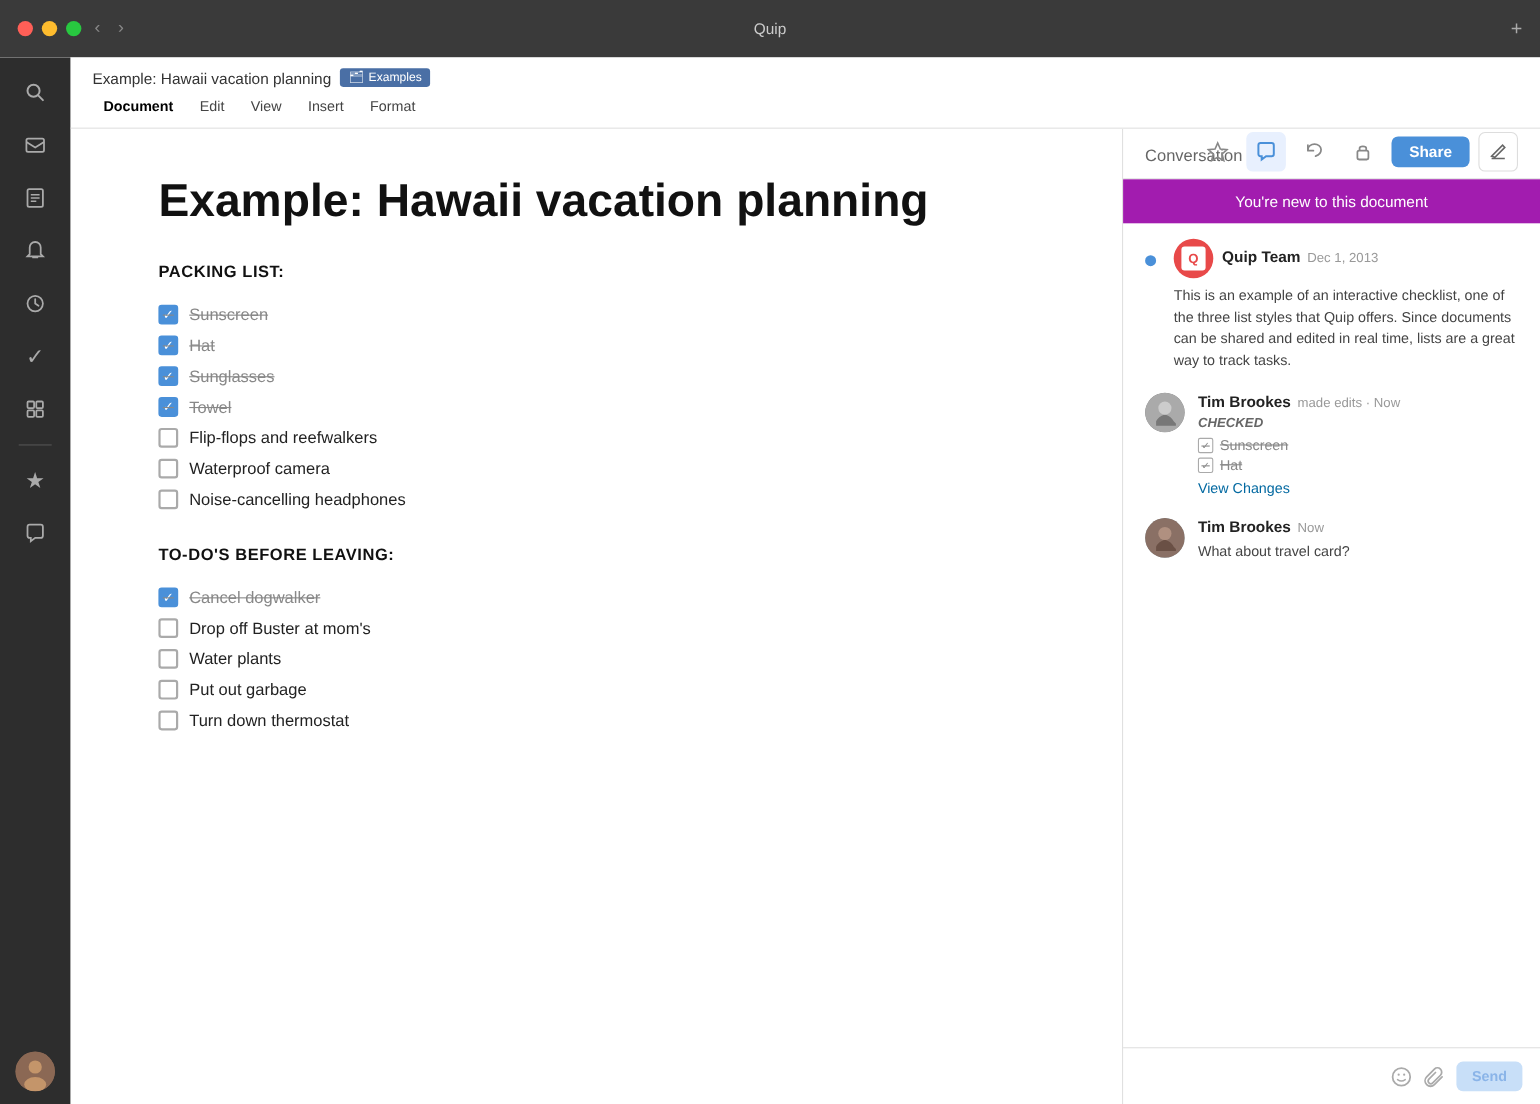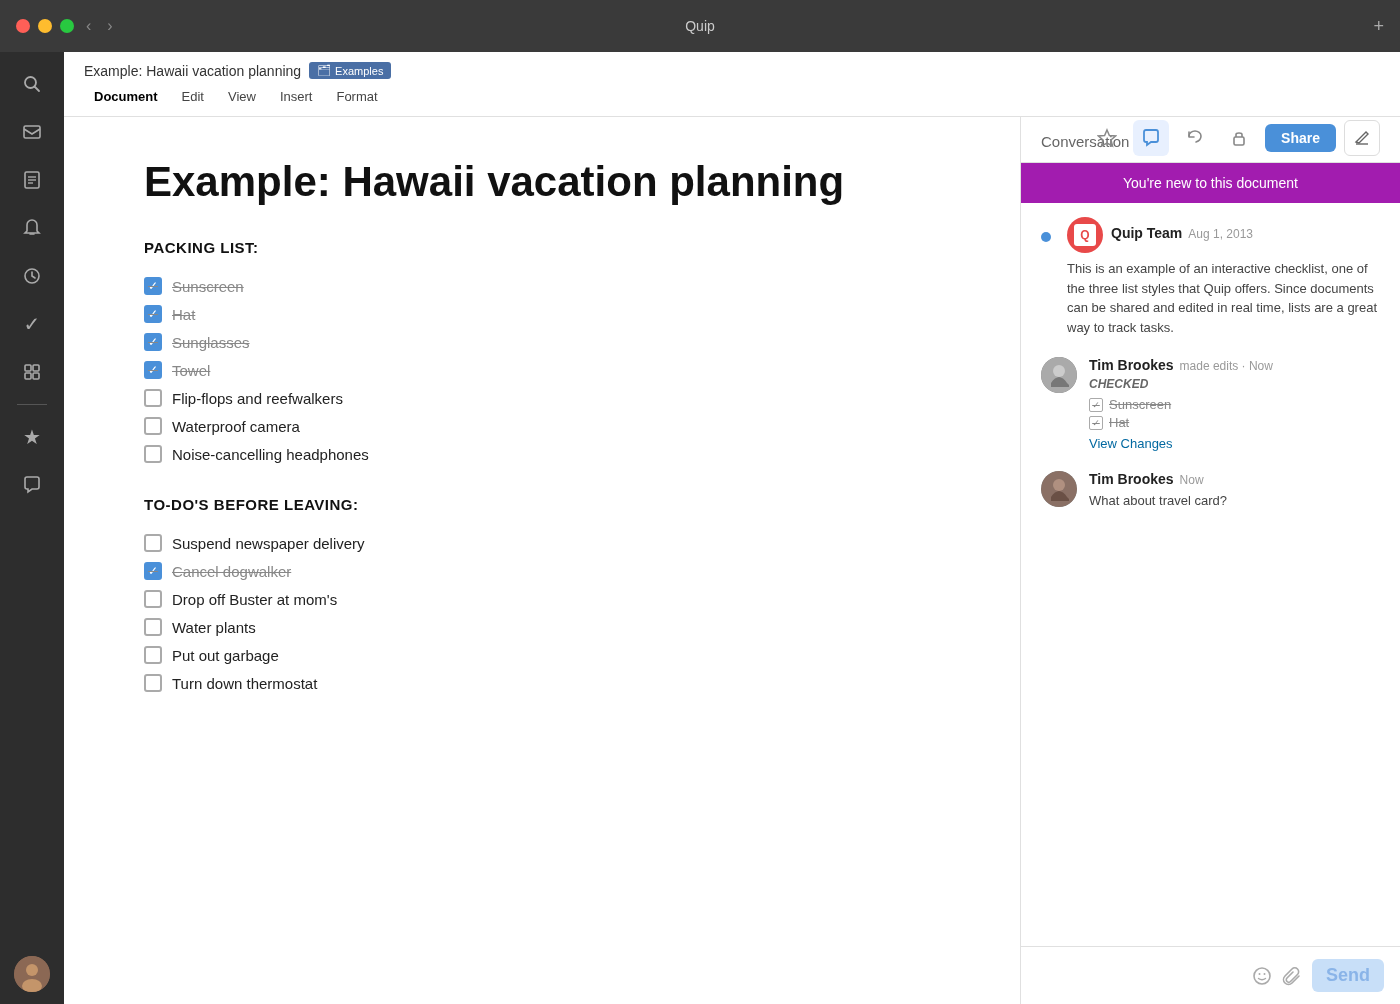--- a/index.html
+++ b/index.html
@@ -385,21 +385,21 @@
       font-size: 18px;
       cursor: pointer;
       display: flex;
       align-items: center;
     }
     .compose-send-btn {
       background: #c8dff8;
       color: #8ab4e8;
       padding: 6px 14px;
       border-radius: 6px;
-      font-size: 18px;
+      font-size: 13px;
       font-weight: 600;
       cursor: pointer;
     }
 
     
     .header-wrapper {
       position: relative;
     }
   </style>
 </head>
@@ -566,24 +566,20 @@
             <li>
               <div class="check-box"></div>
               <span>Noise-cancelling headphones</span>
             </li>
           </ul>
         </div>
 
         <div>
           <div class="section-heading">TO-DO'S BEFORE LEAVING:</div>
           <ul class="checklist">
-            <li>
-              <div class="check-box"></div>
-              <span>Suspend newspaper delivery</span>
-            </li>
             <li class="checked">
               <div class="check-box checked">✓</div>
               <span>Cancel dogwalker</span>
             </li>
             <li>
               <div class="check-box"></div>
               <span>Drop off Buster at mom's</span>
             </li>
             <li>
               <div class="check-box"></div>
@@ -611,21 +607,21 @@
               <div class="conv-dot"></div>
             </div>
             <div style="display:flex; flex-direction:column; gap:0; margin-left:4px; margin-top:-2px;">
               <div style="display:flex; align-items:center; gap:8px; margin-bottom:6px;">
                 <div class="quip-logo">
                   <div class="quip-logo-inner">Q</div>
                 </div>
                 <div class="conv-bubble">
                   <div class="conv-meta">
                     <span class="conv-author">Quip Team</span>
-                    <span class="conv-time">Aug 1, 2013</span>
+                    <span class="conv-time">Dec 1, 2013</span>
                   </div>
                 </div>
               </div>
               <div class="conv-text" style="padding-left:0; margin-left:0;">This is an example of an interactive checklist, one of the three list styles that Quip offers. Since documents can be shared and edited in real time, lists are a great way to track tasks.</div>
             </div>
           </div>
 
           <div class="conv-message">
             <div class="conv-avatar tim">
               <svg width="36" height="36" viewBox="0 0 36 36">

